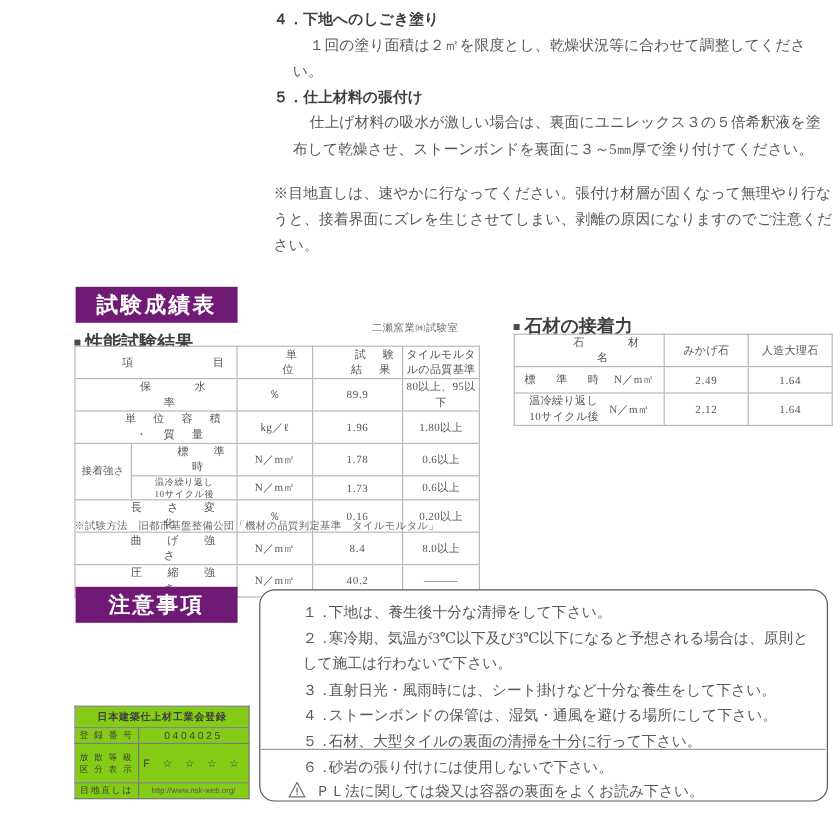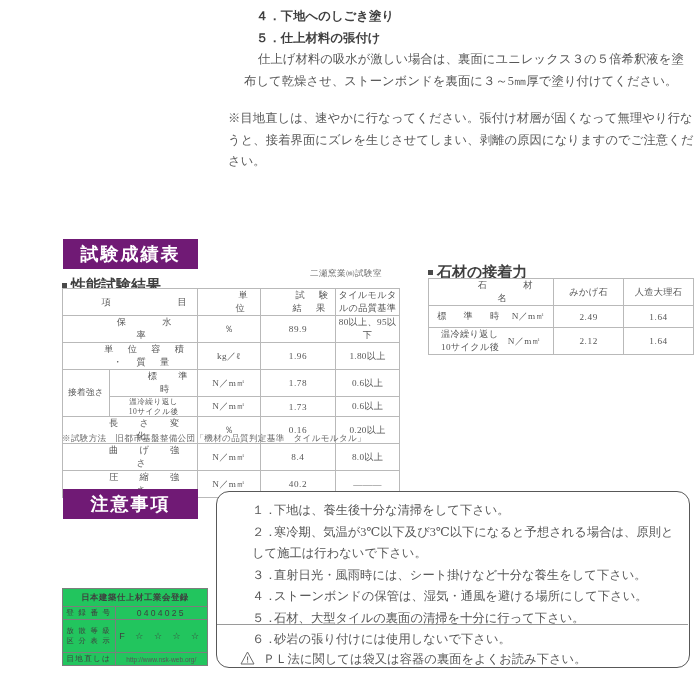--- a/index.html
+++ b/index.html
@@ -13,21 +13,21 @@
   }
   .page{position:absolute;left:0;top:0;width:700px;height:700px;}
 
   
   .instructions{
     position:absolute;left:228px;top:6px;width:468px;
     font-size:12.3px;line-height:21.5px;
     color:#575757;
     letter-spacing:0.1px;
   }
-  .ins-head{font-weight:bold;color:#3f3f3f;margin-left:28px;}
+  .ins-head{font-weight:bold;color:#3f3f3f;}
   .ins-ind1{padding-left:16px;text-indent:14px;}
   .ins-note{padding-left:0;text-indent:0;margin-top:16px;}
 
   
   .sec-head{
     position:absolute;
     background:#701a75;
     color:#ffffff;
     font-size:18px;
     font-weight:bold;
@@ -107,38 +107,39 @@
   }
 
   
   #tbl-reg{left:62px;top:588px;width:146px;}
   #tbl-reg td{
     border:1px solid #7d7d7d;
     font-size:7.6px;
     color:#3f3f3f;
     text-align:center;
     padding:1px 0;
-    background:#22c55e;
+    background:#84cc16;
     letter-spacing:1.2px;
     font-family:"Liberation Sans","DejaVu Sans",sans-serif;
   }
   #tbl-reg td.title{font-size:8.4px;font-weight:bold;letter-spacing:0.6px;height:15px;}
   #tbl-reg td.val{letter-spacing:2.2px;font-size:8.6px;}
   #tbl-reg td.url{letter-spacing:0px;font-size:6.6px;color:#555;}
   #tbl-reg td.stars{letter-spacing:4px;font-size:9px;}
   #tbl-reg td.two{font-size:7.2px;line-height:10px;letter-spacing:1.4px;}
   .inq{letter-spacing:0px;font-size:7.4px;}
 </style>
 </head>
 <body>
 
 <div class="page">
 
   <div class="instructions">
     <div class="ins-head">４．下地へのしごき塗り</div>
+    <div class="ins-ind1">１回の塗り面積は２㎡を限度とし、乾燥状況等に合わせて調整してください。</div>
     <div class="ins-head">５．仕上材料の張付け</div>
     <div class="ins-ind1">仕上げ材料の吸水が激しい場合は、裏面にユニレックス３の５倍希釈液を塗布して乾燥させ、ストーンボンドを裏面に３～5㎜厚で塗り付けてください。</div>
     <div class="ins-note">※目地直しは、速やかに行なってください。張付け材層が固くなって無理やり行なうと、接着界面にズレを生じさせてしまい、剥離の原因になりますのでご注意ください。</div>
   </div>
 
   <div class="sec-head" id="hdr-shiken">試験成績表</div>
 
   <div class="sublabel" id="lbl-seino">
     <span class="lab-sq"></span><span>性能試験結果</span>
   </div>

